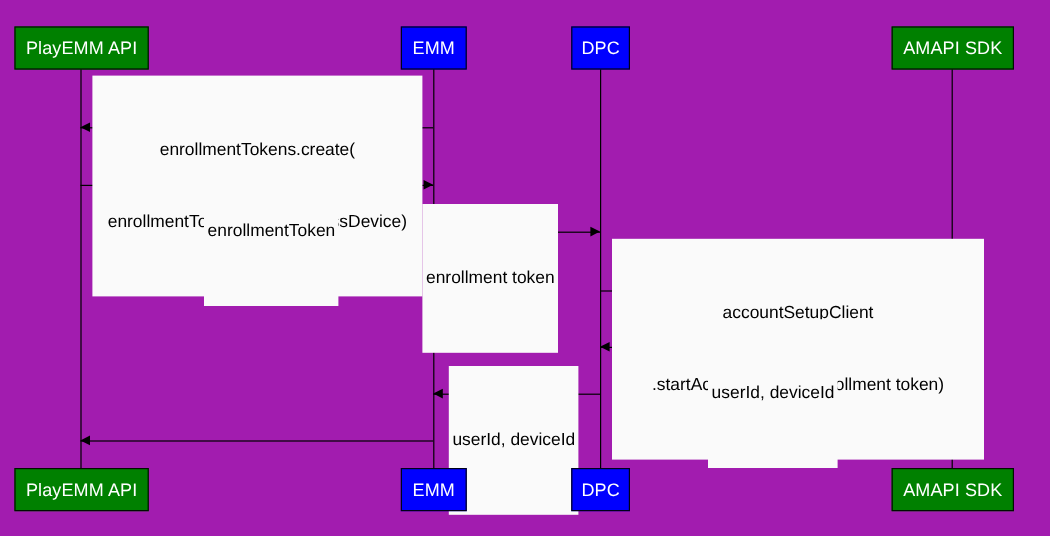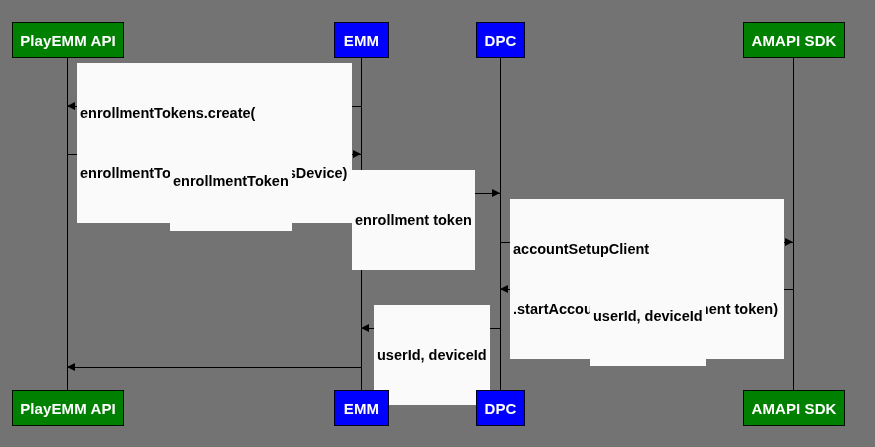--- a/index.html
+++ b/index.html
@@ -5,24 +5,23 @@
 <style>
   html, body {
     margin: 0;
     padding: 0;
     background: #000000;
   }
   #canvas {
     position: relative;
     width: 875px;
     height: 447px;
-    background: #737373;
+    background: #a21caf;
     overflow: hidden;
     font-family: "Liberation Sans", sans-serif;
-    font-weight: bold;
   }
   
   .participant {
     position: absolute;
     box-sizing: border-box;
     display: flex;
     align-items: center;
     justify-content: center;
     color: #ffffff;
     font-size: 15px;
@@ -58,22 +57,22 @@
   .arrow-head.left  { border-right: 8px solid #000000; }
 
   
   .msg {
     position: absolute;
     box-sizing: border-box;
     background: #fafafa;
     color: #000000;
     font-size: 14.5px;
     line-height: 20px;
-    text-align: left;
-    padding: 0 3px;
+    text-align: center;
+    padding: 12px 3px;
     white-space: pre;
   }
 </style>
 </head>
 <body>
 
 <div id="canvas">
 
   <div class="lifeline" style="left:67px; top:57px; height:334px;"></div>
   <div class="lifeline" style="left:361px; top:57px; height:334px;"></div>
@@ -123,21 +122,21 @@
   </div>
 
   <div class="msg" style="left:170px; top:131px;">
     <div>enrollmentToken</div>
   </div>
 
   <div class="msg" style="left:352px; top:170px;">
     <div>enrollment token</div>
   </div>
 
-  <div class="msg" style="left:510px; top:199px; width:274px;">
+  <div class="msg" style="left:510px; top:199px; width:310px;">
     <div>accountSetupClient</div>
     <div>.startAccountSetup(entrollment token)</div>
   </div>
 
   <div class="msg" style="left:590px; top:266px;">
     <div>userId, deviceId</div>
   </div>
 
   <div class="msg" style="left:374px; top:305px;">
     <div>userId, deviceId</div>

